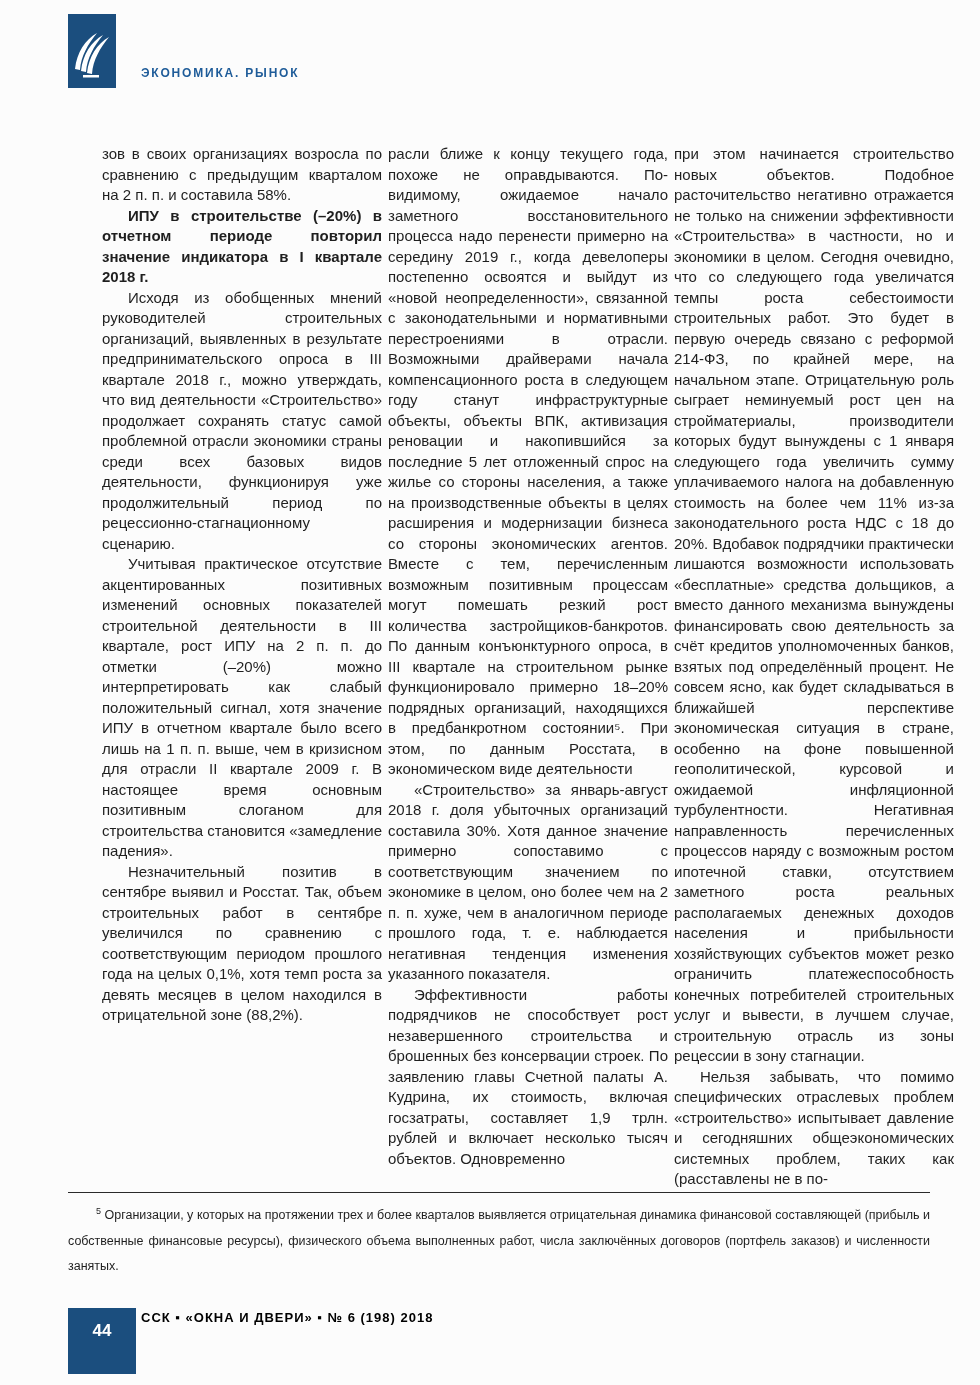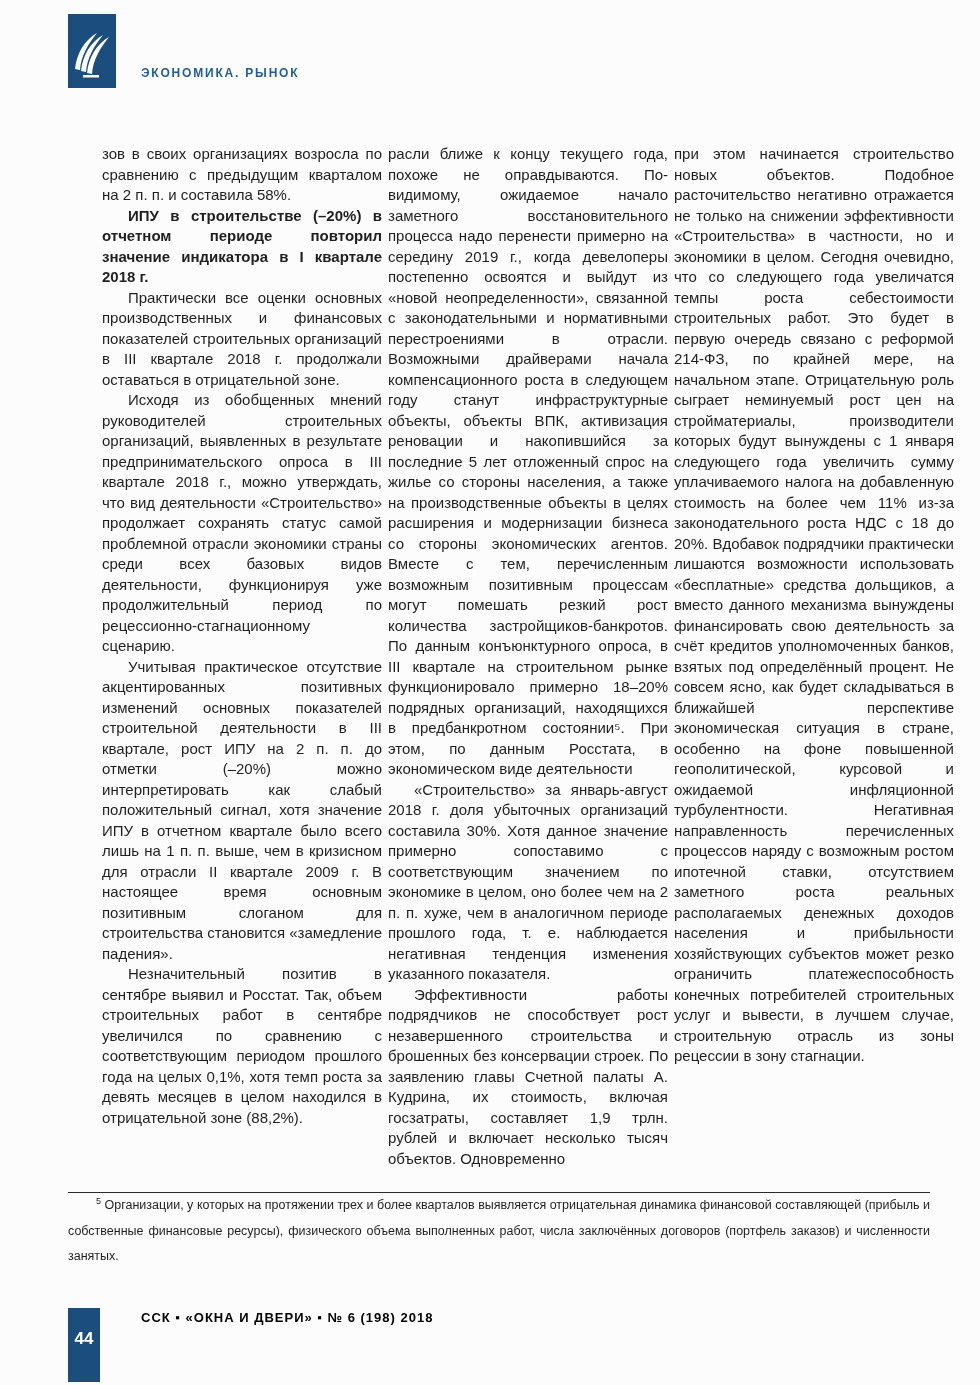--- a/index.html
+++ b/index.html
@@ -37,33 +37,34 @@
     color:#1f1f1f;
   }
   .col p{margin:0;}
   .col p.indent{text-indent:26px;}
   .col p.bold{font-weight:bold;}
 
   
   .footnote{
     position:absolute;left:68px;top:1192px;width:862px;
     border-top:1.5px solid #2a2a2a;
+    padding-top:10px;
     font-size:12.5px;line-height:2.05;
     text-align:justify;color:#1f1f1f;
     text-indent:28px;
   }
   .footnote sup{font-size:9px;line-height:0;}
 
   
   .page-number-box{
-    position:absolute;left:68px;top:1308px;width:32px;height:62px;
+    position:absolute;left:68px;top:1308px;width:68px;height:62px;
     background:#1b4e7e;color:#fff;
     font-weight:bold;font-size:17px;
     display:flex;justify-content:center;align-items:flex-start;
-    padding-top:12px;
+    padding-top:4px;
   }
   .page-number-box span{margin-top:9px;}
   .journal-line{
     position:absolute;left:141px;top:1310px;
     color:#000000;font-weight:bold;font-size:13px;
     letter-spacing:1px;
   }
 </style>
 </head>
 <body>
@@ -77,32 +78,32 @@
       <path d="M19 59 C21 42 29 30 41 23 C32 34 25 46 24 60 Z" fill="#ffffff"></path>
       <rect x="15" y="61" width="16" height="2.5" fill="#ffffff"></rect>
     </svg>
   </div>
   <div class="section-title">ЭКОНОМИКА. РЫНОК</div>
 
   <div class="columns">
     <div class="col">
         <p class="">зов в своих организациях возросла по сравнению с предыдущим кварталом на 2 п. п. и составила 58%.</p>
         <p class="indent bold">ИПУ в строительстве (–20%) в отчетном периоде повторил значение индикатора в I квартале 2018 г.</p>
-        <p class="indent">Практически все оценки основных производственных и финансовых показателей строительных организаций в III квартале 2018 г. продолжали оставаться в отрицательной зоне.</p>
         <p class="indent">Исходя из обобщенных мнений руководителей строительных организаций, выявленных в результате предпринимательского опроса в III квартале 2018 г., можно утверждать, что вид деятельности «Строительство» продолжает сохранять статус самой проблемной отрасли экономики страны среди всех базовых видов деятельности, функционируя уже продолжительный период по рецессионно-стагнационному сценарию.</p>
         <p class="indent">Учитывая практическое отсутствие акцентированных позитивных изменений основных показателей строительной деятельности в III квартале, рост ИПУ на 2 п. п. до отметки (–20%) можно интерпретировать как слабый положительный сигнал, хотя значение ИПУ в отчетном квартале было всего лишь на 1 п. п. выше, чем в кризисном для отрасли II квартале 2009 г. В настоящее время основным позитивным слоганом для строительства становится «замедление падения».</p>
         <p class="indent">Незначительный позитив в сентябре выявил и Росстат. Так, объем строительных работ в сентябре увеличился по сравнению с соответствующим периодом прошлого года на целых 0,1%, хотя темп роста за девять месяцев в целом находился в отрицательной зоне (88,2%).</p>
       </div>
     <div class="col">
         <p class="">расли ближе к концу текущего года, похоже не оправдываются. По-видимому, ожидаемое начало заметного восстановительного процесса надо перенести примерно на середину 2019 г., когда девелоперы постепенно освоятся и выйдут из «новой неопределенности», связанной с законодательными и нормативными перестроениями в отрасли. Возможными драйверами начала компенсационного роста в следующем году станут инфраструктурные объекты, объекты ВПК, активизация реновации и накопившийся за последние 5 лет отложенный спрос на жилье со стороны населения, а также на производственные объекты в целях расширения и модернизации бизнеса со стороны экономических агентов. Вместе с тем, перечисленным возможным позитивным процессам могут помешать резкий рост количества застройщиков-банкротов. По данным конъюнктурного опроса, в III квартале на строительном рынке функционировало примерно 18–20% подрядных организаций, находящихся в предбанкротном состоянии⁵. При этом, по данным Росстата, в экономическом виде деятельности</p>
         <p class="indent">«Строительство» за январь-август 2018 г. доля убыточных организаций составила 30%. Хотя данное значение примерно сопоставимо с соответствующим значением по экономике в целом, оно более чем на 2 п. п. хуже, чем в аналогичном периоде прошлого года, т. е. наблюдается негативная тенденция изменения указанного показателя.</p>
         <p class="indent">Эффективности работы подрядчиков не способствует рост незавершенного строительства и брошенных без консервации строек. По заявлению главы Счетной палаты А. Кудрина, их стоимость, включая госзатраты, составляет 1,9 трлн. рублей и включает несколько тысяч объектов. Одновременно</p>
       </div>
     <div class="col">
         <p class="">при этом начинается строительство новых объектов. Подобное расточительство негативно отражается не только на снижении эффективности «Строительства» в частности, но и экономики в целом. Сегодня очевидно, что со следующего года увеличатся темпы роста себестоимости строительных работ. Это будет в первую очередь связано с реформой 214-ФЗ, по крайней мере, на начальном этапе. Отрицательную роль сыграет неминуемый рост цен на стройматериалы, производители которых будут вынуждены с 1 января следующего года увеличить сумму уплачиваемого налога на добавленную стоимость на более чем 11% из-за законодательного роста НДС с 18 до 20%. Вдобавок подрядчики практически лишаются возможности использовать «бесплатные» средства дольщиков, а вместо данного механизма вынуждены финансировать свою деятельность за счёт кредитов уполномоченных банков, взятых под определённый процент. Не совсем ясно, как будет складываться в ближайшей перспективе экономическая ситуация в стране, особенно на фоне повышенной геополитической, курсовой и ожидаемой инфляционной турбулентности. Негативная направленность перечисленных процессов наряду с возможным ростом ипотечной ставки, отсутствием заметного роста реальных располагаемых денежных доходов населения и прибыльности хозяйствующих субъектов может резко ограничить платежеспособность конечных потребителей строительных услуг и вывести, в лучшем случае, строительную отрасль из зоны рецессии в зону стагнации.</p>
+        <p class="indent">Нельзя забывать, что помимо специфических отраслевых проблем «строительство» испытывает давление и сегодняшних общеэкономических системных проблем, таких как (расставлены не в по-</p>
       </div>
   </div>
 
   <div class="footnote">
     <sup>5</sup><span> Организации, у которых на протяжении трех и более кварталов выявляется отрицательная динамика финансовой составляющей (прибыль и собственные финансовые ресурсы), физического объема выполненных работ, числа заключённых договоров (портфель заказов) и численности занятых.</span>
   </div>
 
   <div class="page-number-box">
     <span>44</span>
   </div>

